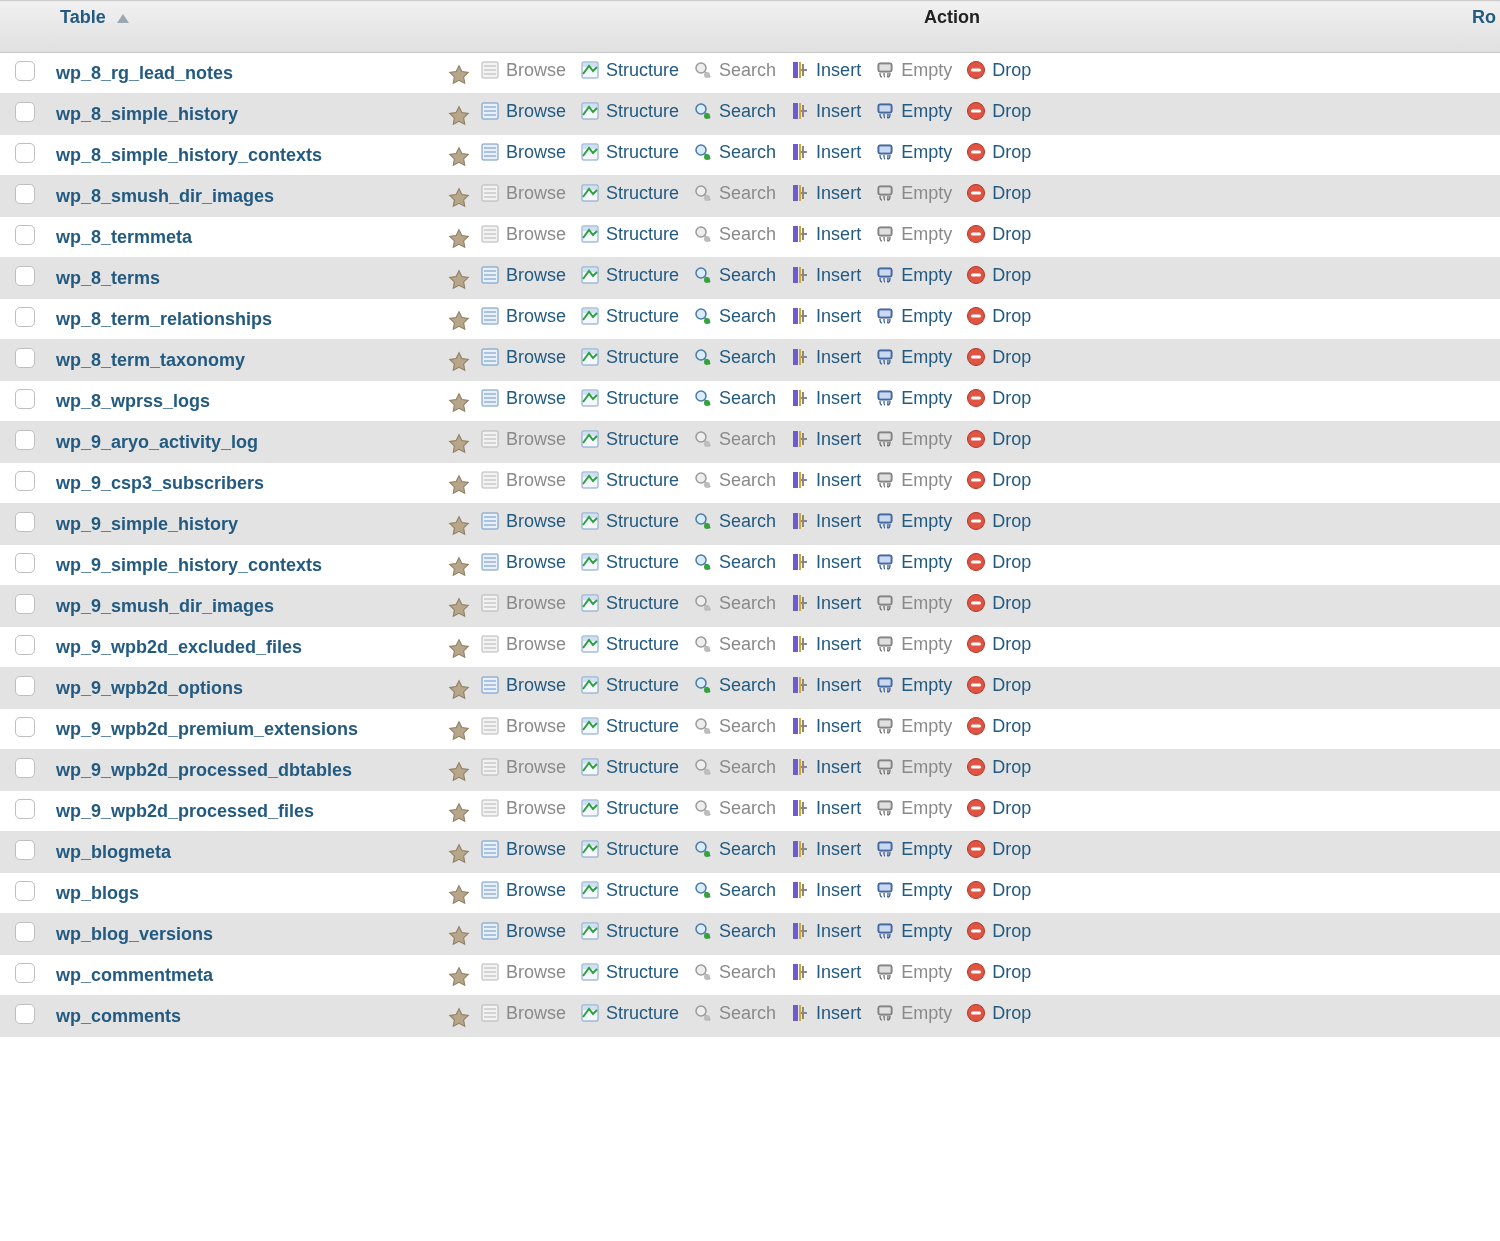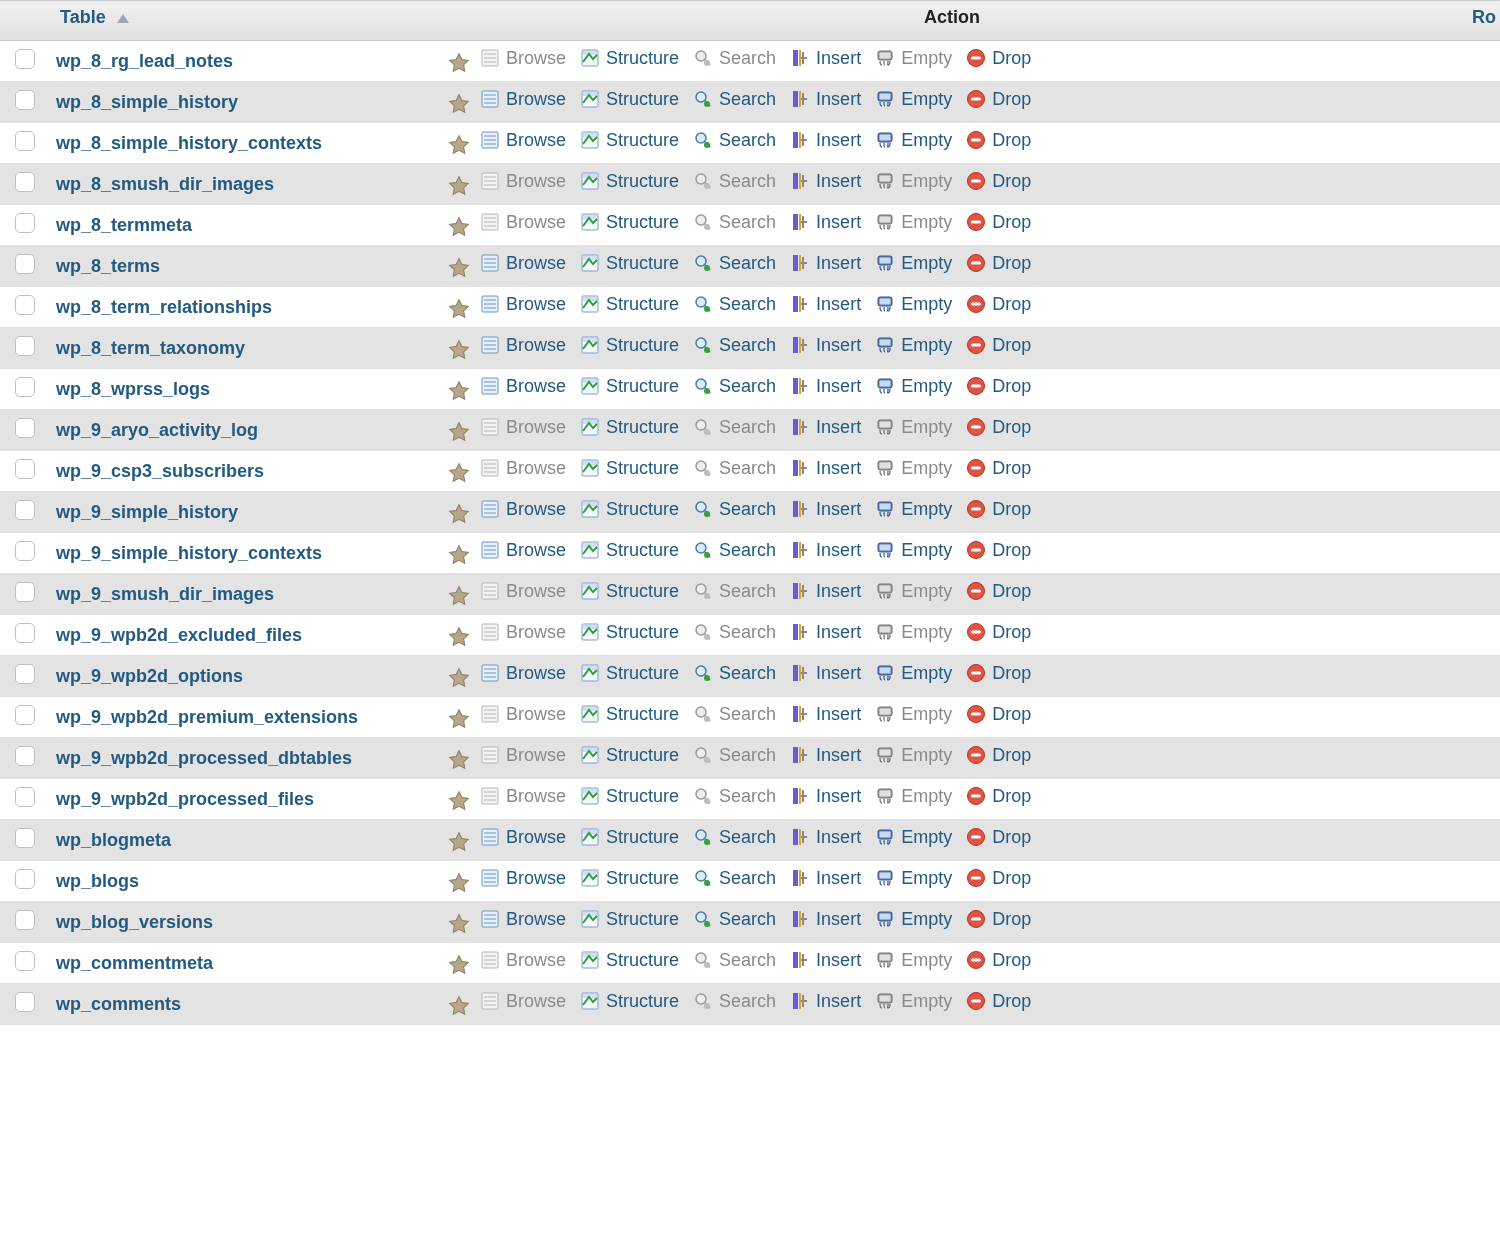--- a/index.html
+++ b/index.html
@@ -13,21 +13,21 @@
   }
   table.tbl {
     width: 100%;
     border-collapse: collapse;
   }
   thead th {
     background: linear-gradient(#f0f0f0, #e0e0e0);
     border-top: 1px solid #ccc;
     border-bottom: 1px solid #c8c8c8;
     text-align: left;
-    padding: 6px 10px 12px 10px;
+    padding: 6px 10px 24px 10px;
     font-weight: 700;
     white-space: nowrap;
   }
   thead th.hdr-table { color: #235a81; }
   thead th.hdr-action { color: #222; text-align: center; }
   thead th.hdr-ro { color: #235a81; text-align: right; padding-right: 4px; margin-top: 22px;}
   .sort-caret {
     display:inline-block; vertical-align: middle; margin-left:6px;
     width:0;height:0;border-left:6px solid transparent;border-right:6px solid transparent;border-bottom:9px solid #9aa7b3;
   }

